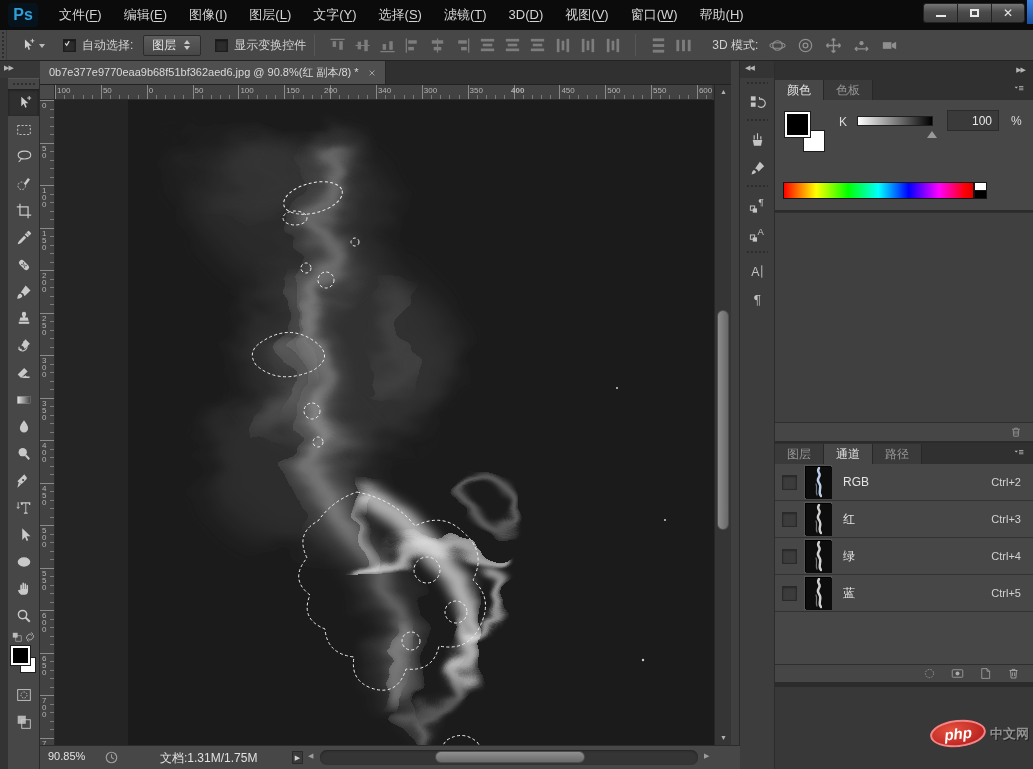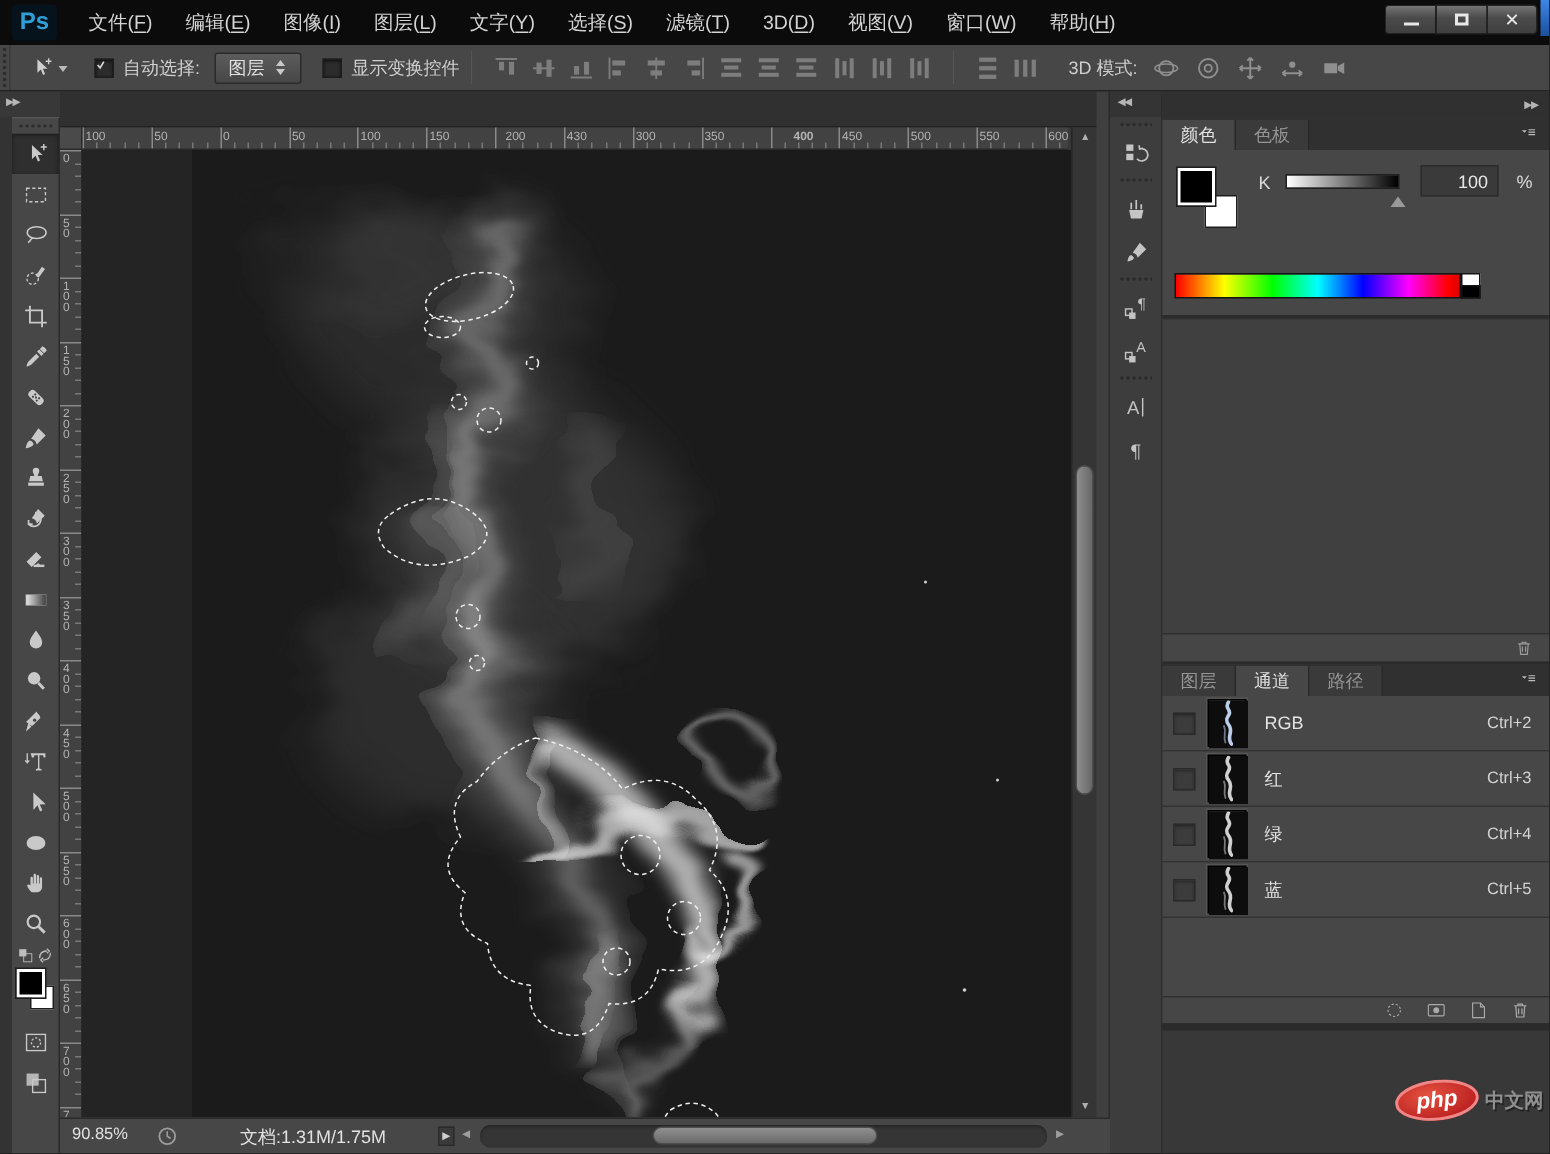--- a/index.html
+++ b/index.html
@@ -573,20 +573,28 @@
         <span class="icon">
           <svg viewBox="0 0 20 20">
             <rect x="3" y="3" width="9" height="9" fill="currentColor" opacity=".85"></rect>
             <rect x="7.5" y="7.5" width="9.5" height="9.5" fill="none" stroke="currentColor"></rect>
           </svg>
         </span>
       </div>
   </div>
 
   <div class="tabbar" id="tabbar">
+      <div class="tab active">
+        <span>0b7e377e9770eaa9b68f51bf362aed6.jpg @ 90.8%(红 副本/8) *</span>
+        <span class="icon">
+          <svg viewBox="0 0 20 20">
+            <path stroke="currentColor" stroke-width="2.4" d="M4 4l12 12M16 4L4 16"></path>
+          </svg>
+        </span>
+      </div>
     </div>
   <div class="ruler-corner"></div>
   <div class="hruler" id="hruler">
       <div class="tick major" style="left: 0px;"></div>
       <div class="lab" style="left: 2px;">100</div>
       <div class="tick minor" style="left: 9.2px;"></div>
       <div class="tick minor" style="left: 18.3px;"></div>
       <div class="tick minor" style="left: 27.5px;"></div>
       <div class="tick minor" style="left: 36.7px;"></div>
       <div class="tick major" style="left: 45.9px;"></div>
@@ -613,45 +621,45 @@
       <div class="tick minor" style="left: 201.7px;"></div>
       <div class="tick minor" style="left: 210.9px;"></div>
       <div class="tick minor" style="left: 220.1px;"></div>
       <div class="tick major" style="left: 229.3px;"></div>
       <div class="lab" style="left: 231.3px;">150</div>
       <div class="tick minor" style="left: 238.4px;"></div>
       <div class="tick minor" style="left: 247.6px;"></div>
       <div class="tick minor" style="left: 256.8px;"></div>
       <div class="tick minor" style="left: 265.9px;"></div>
       <div class="tick major" style="left: 275.1px;"></div>
-      <div class="lab" style="left: 282px;">200</div>
+      <div class="lab" style="left: 269px;">200</div>
       <div class="tick minor" style="left: 284.3px;"></div>
       <div class="tick minor" style="left: 293.4px;"></div>
       <div class="tick minor" style="left: 302.6px;"></div>
       <div class="tick minor" style="left: 311.8px;"></div>
       <div class="tick major" style="left: 320.9px;"></div>
-      <div class="lab" style="left: 322.9px;">430</div>
+      <div class="lab" style="left: 322.9px;">340</div>
       <div class="tick minor" style="left: 330.1px;"></div>
       <div class="tick minor" style="left: 339.3px;"></div>
       <div class="tick minor" style="left: 348.5px;"></div>
       <div class="tick minor" style="left: 357.6px;"></div>
       <div class="tick major" style="left: 366.8px;"></div>
       <div class="lab" style="left: 368.8px;">300</div>
       <div class="tick minor" style="left: 376px;"></div>
       <div class="tick minor" style="left: 385.1px;"></div>
       <div class="tick minor" style="left: 394.3px;"></div>
       <div class="tick minor" style="left: 403.5px;"></div>
       <div class="tick major" style="left: 412.6px;"></div>
       <div class="lab" style="left: 414.6px;">350</div>
       <div class="tick minor" style="left: 421.8px;"></div>
       <div class="tick minor" style="left: 431px;"></div>
       <div class="tick minor" style="left: 440.2px;"></div>
       <div class="tick minor" style="left: 449.3px;"></div>
       <div class="tick major" style="left: 458.5px;"></div>
-      <div class="lab" style="left: 474px; font-weight: bold;">400</div>
+      <div class="lab" style="left: 456px; font-weight: bold;">400</div>
       <div class="tick minor" style="left: 467.7px;"></div>
       <div class="tick minor" style="left: 476.8px;"></div>
       <div class="tick minor" style="left: 486px;"></div>
       <div class="tick minor" style="left: 495.2px;"></div>
       <div class="tick major" style="left: 504.4px;"></div>
       <div class="lab" style="left: 506.4px;">450</div>
       <div class="tick minor" style="left: 513.5px;"></div>
       <div class="tick minor" style="left: 522.7px;"></div>
       <div class="tick minor" style="left: 531.9px;"></div>
       <div class="tick minor" style="left: 541px;"></div>

